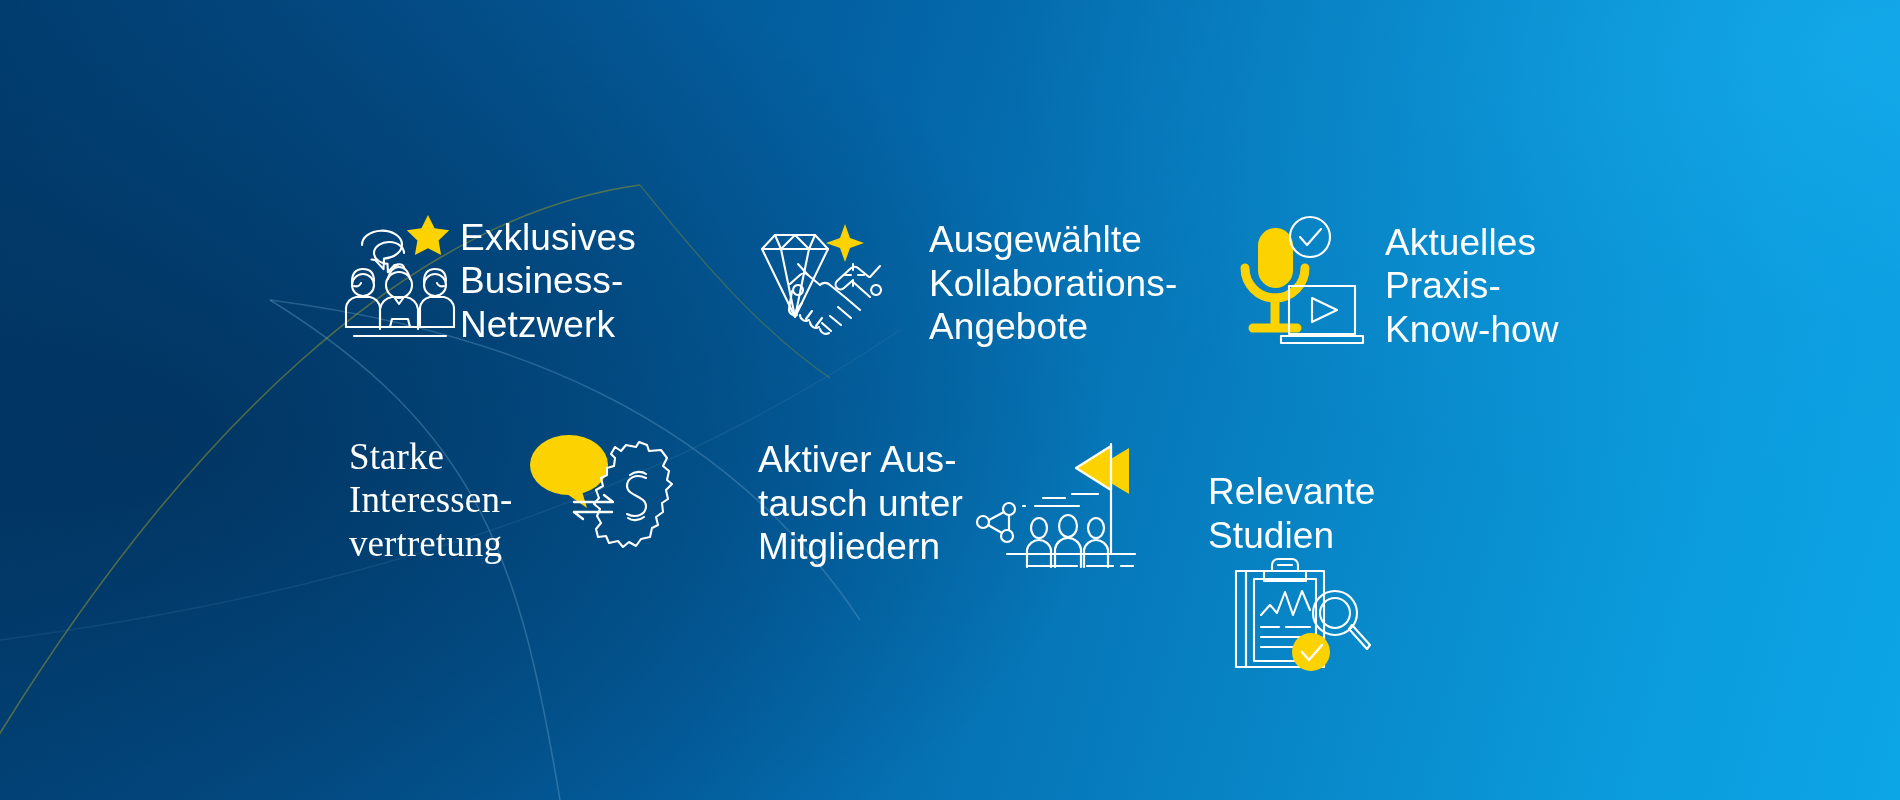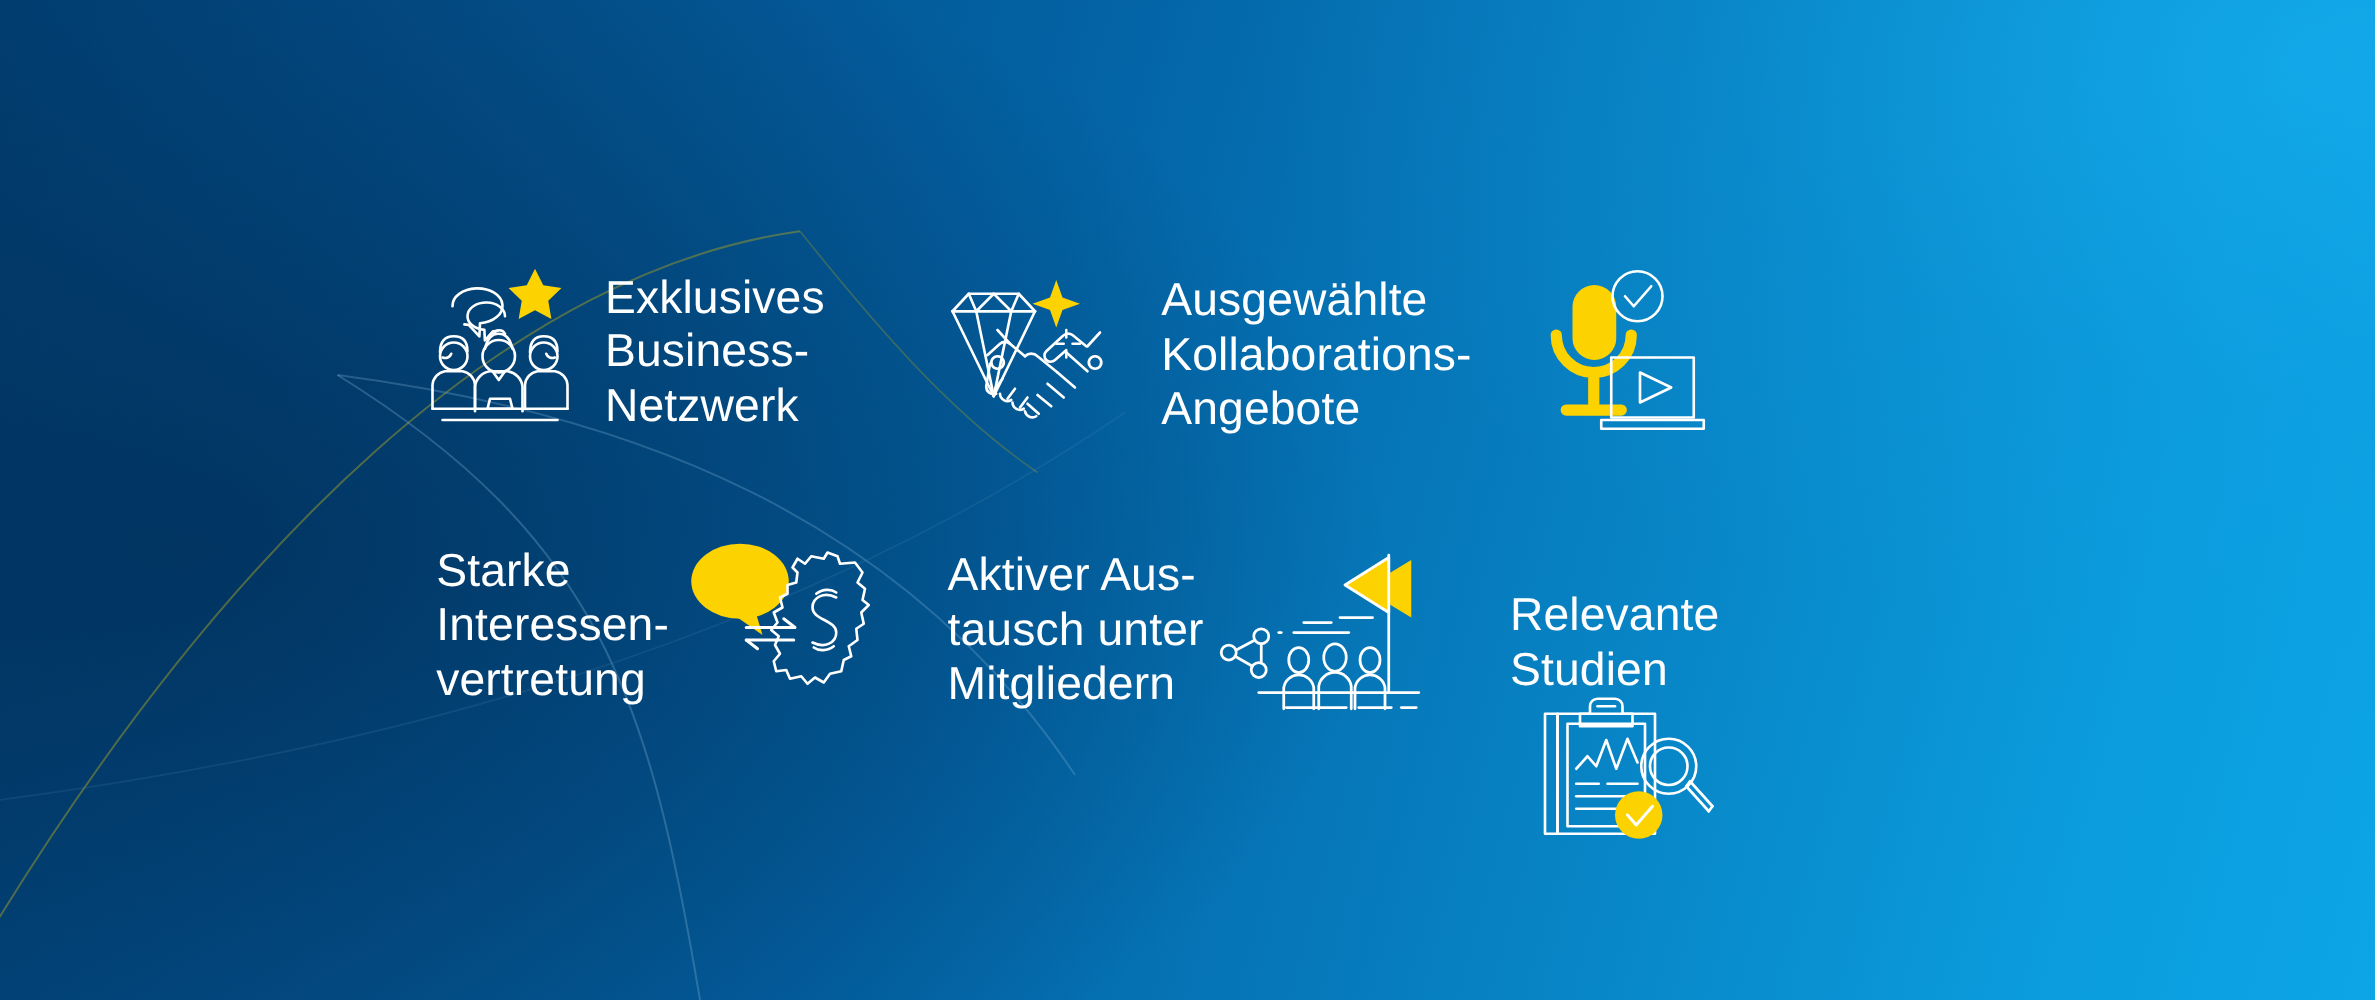--- a/index.html
+++ b/index.html
@@ -77,29 +77,29 @@
     color: #ffffff;
     font-size: 37px;
     line-height: 1.18;
     font-weight: 400;
     letter-spacing: 0.1px;
     white-space: pre-line;
   }
 
   
   #f1 { left: 340px;  top: 215px; }
-  #f1 .f-label { margin-left: 24px; }
+  #f1 .f-label { }
 
   #f2 { left: 752px;  top: 218px; }
   #f2 .f-label { margin-left: 22px; }
 
   #f3 { left: 1237px; top: 216px; }
   #f3 .f-label { margin-left: 20px; }
 
-  #f4 { left: 349px;  top: 430px; }
+  #f4 { left: 349px;  top: 430px; font-family: Liberation Serif, serif; }
   #f4 .f-label { margin-right: 14px; text-align: left; }
 
   #f5 { left: 758px;  top: 436px; }
   #f5 .f-label { margin-right: 14px; text-align: left; }
 
   #f6 { left: 1208px; top: 470px; flex-direction: column; }
   #f6 .f-label { margin-right: 18px; text-align: left; }
 
   svg { display: block; overflow: visible; }
 </style>
@@ -220,20 +220,23 @@
           <g fill="none" stroke="#ffffff" stroke-width="2.1" stroke-linecap="round" stroke-linejoin="round">
             <circle cx="73" cy="21" r="20"></circle>
             <path d="M63 21 l7 8 l14 -16"></path>
 
             <rect x="52" y="70" width="66" height="48"></rect>
             <path d="M44 127 h82 v-7 h-82 z"></path>
             <path d="M75 82 l25 12 l-25 12 z"></path>
           </g>
         </svg>
       </span>
+      <span class="f-label">Aktuelles
+Praxis-
+Know-how</span>
     </div>
 
     <div class="feature text-first" id="f4">
         <span class="f-label">Starke
 Interessen-
 vertretung</span>
         <span class="f-icon">
           <svg width="160" height="140" viewBox="0 0 160 140">
 
             <ellipse cx="43" cy="35" rx="39" ry="30" fill="#fcd200"></ellipse>

